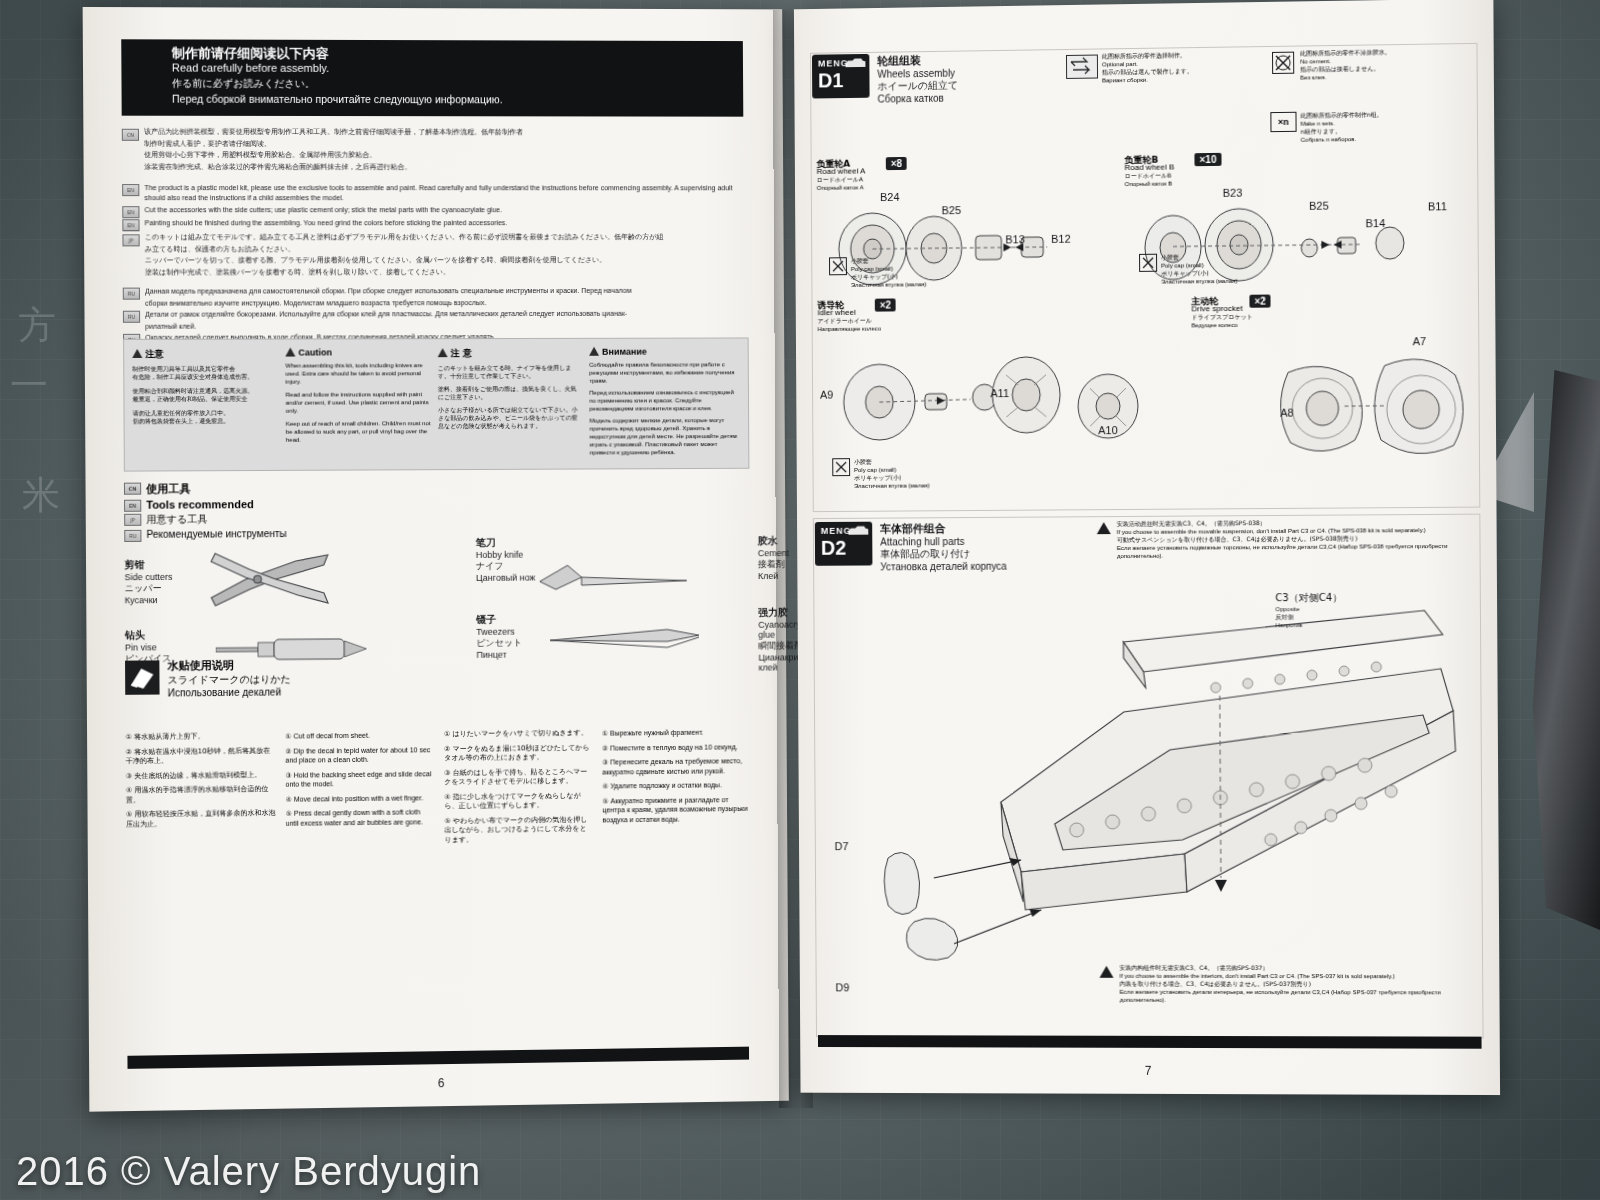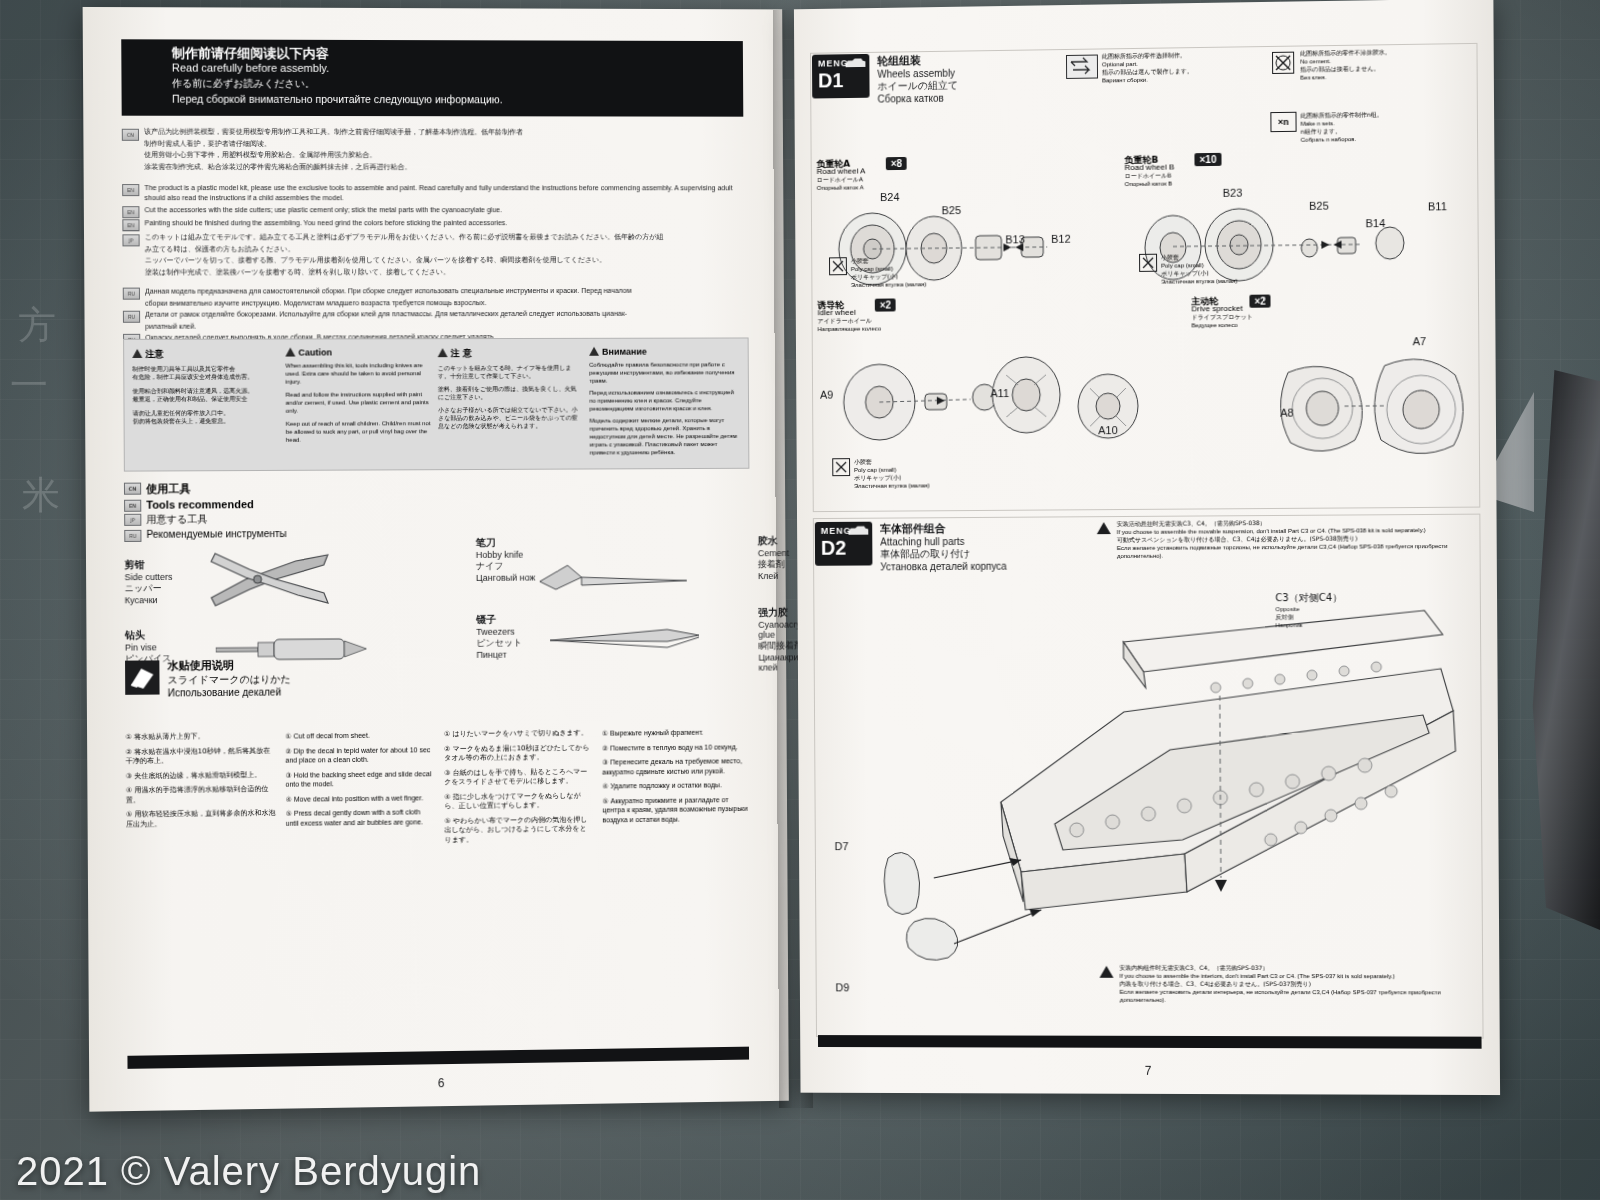--- a/index.html
+++ b/index.html
@@ -638,13 +638,13 @@
       <div class="xtiny">Напротив</div>
     </div>
     <div class="partlbl" style="left:36px;top:836px;">D7</div>
     <div class="partlbl" style="left:36px;top:978px;">D9</div>
 
     <div class="bottom-bar" style="left:18px;bottom:46px;width:664px;height:12px;"></div>
     <div class="pageno">7</div>
   </div>
 </div>
 
-<div class="wm">2021 © Valery Berdyugin</div>
+<div class="wm">2016 © Valery Berdyugin</div>
 
 </body></html>

